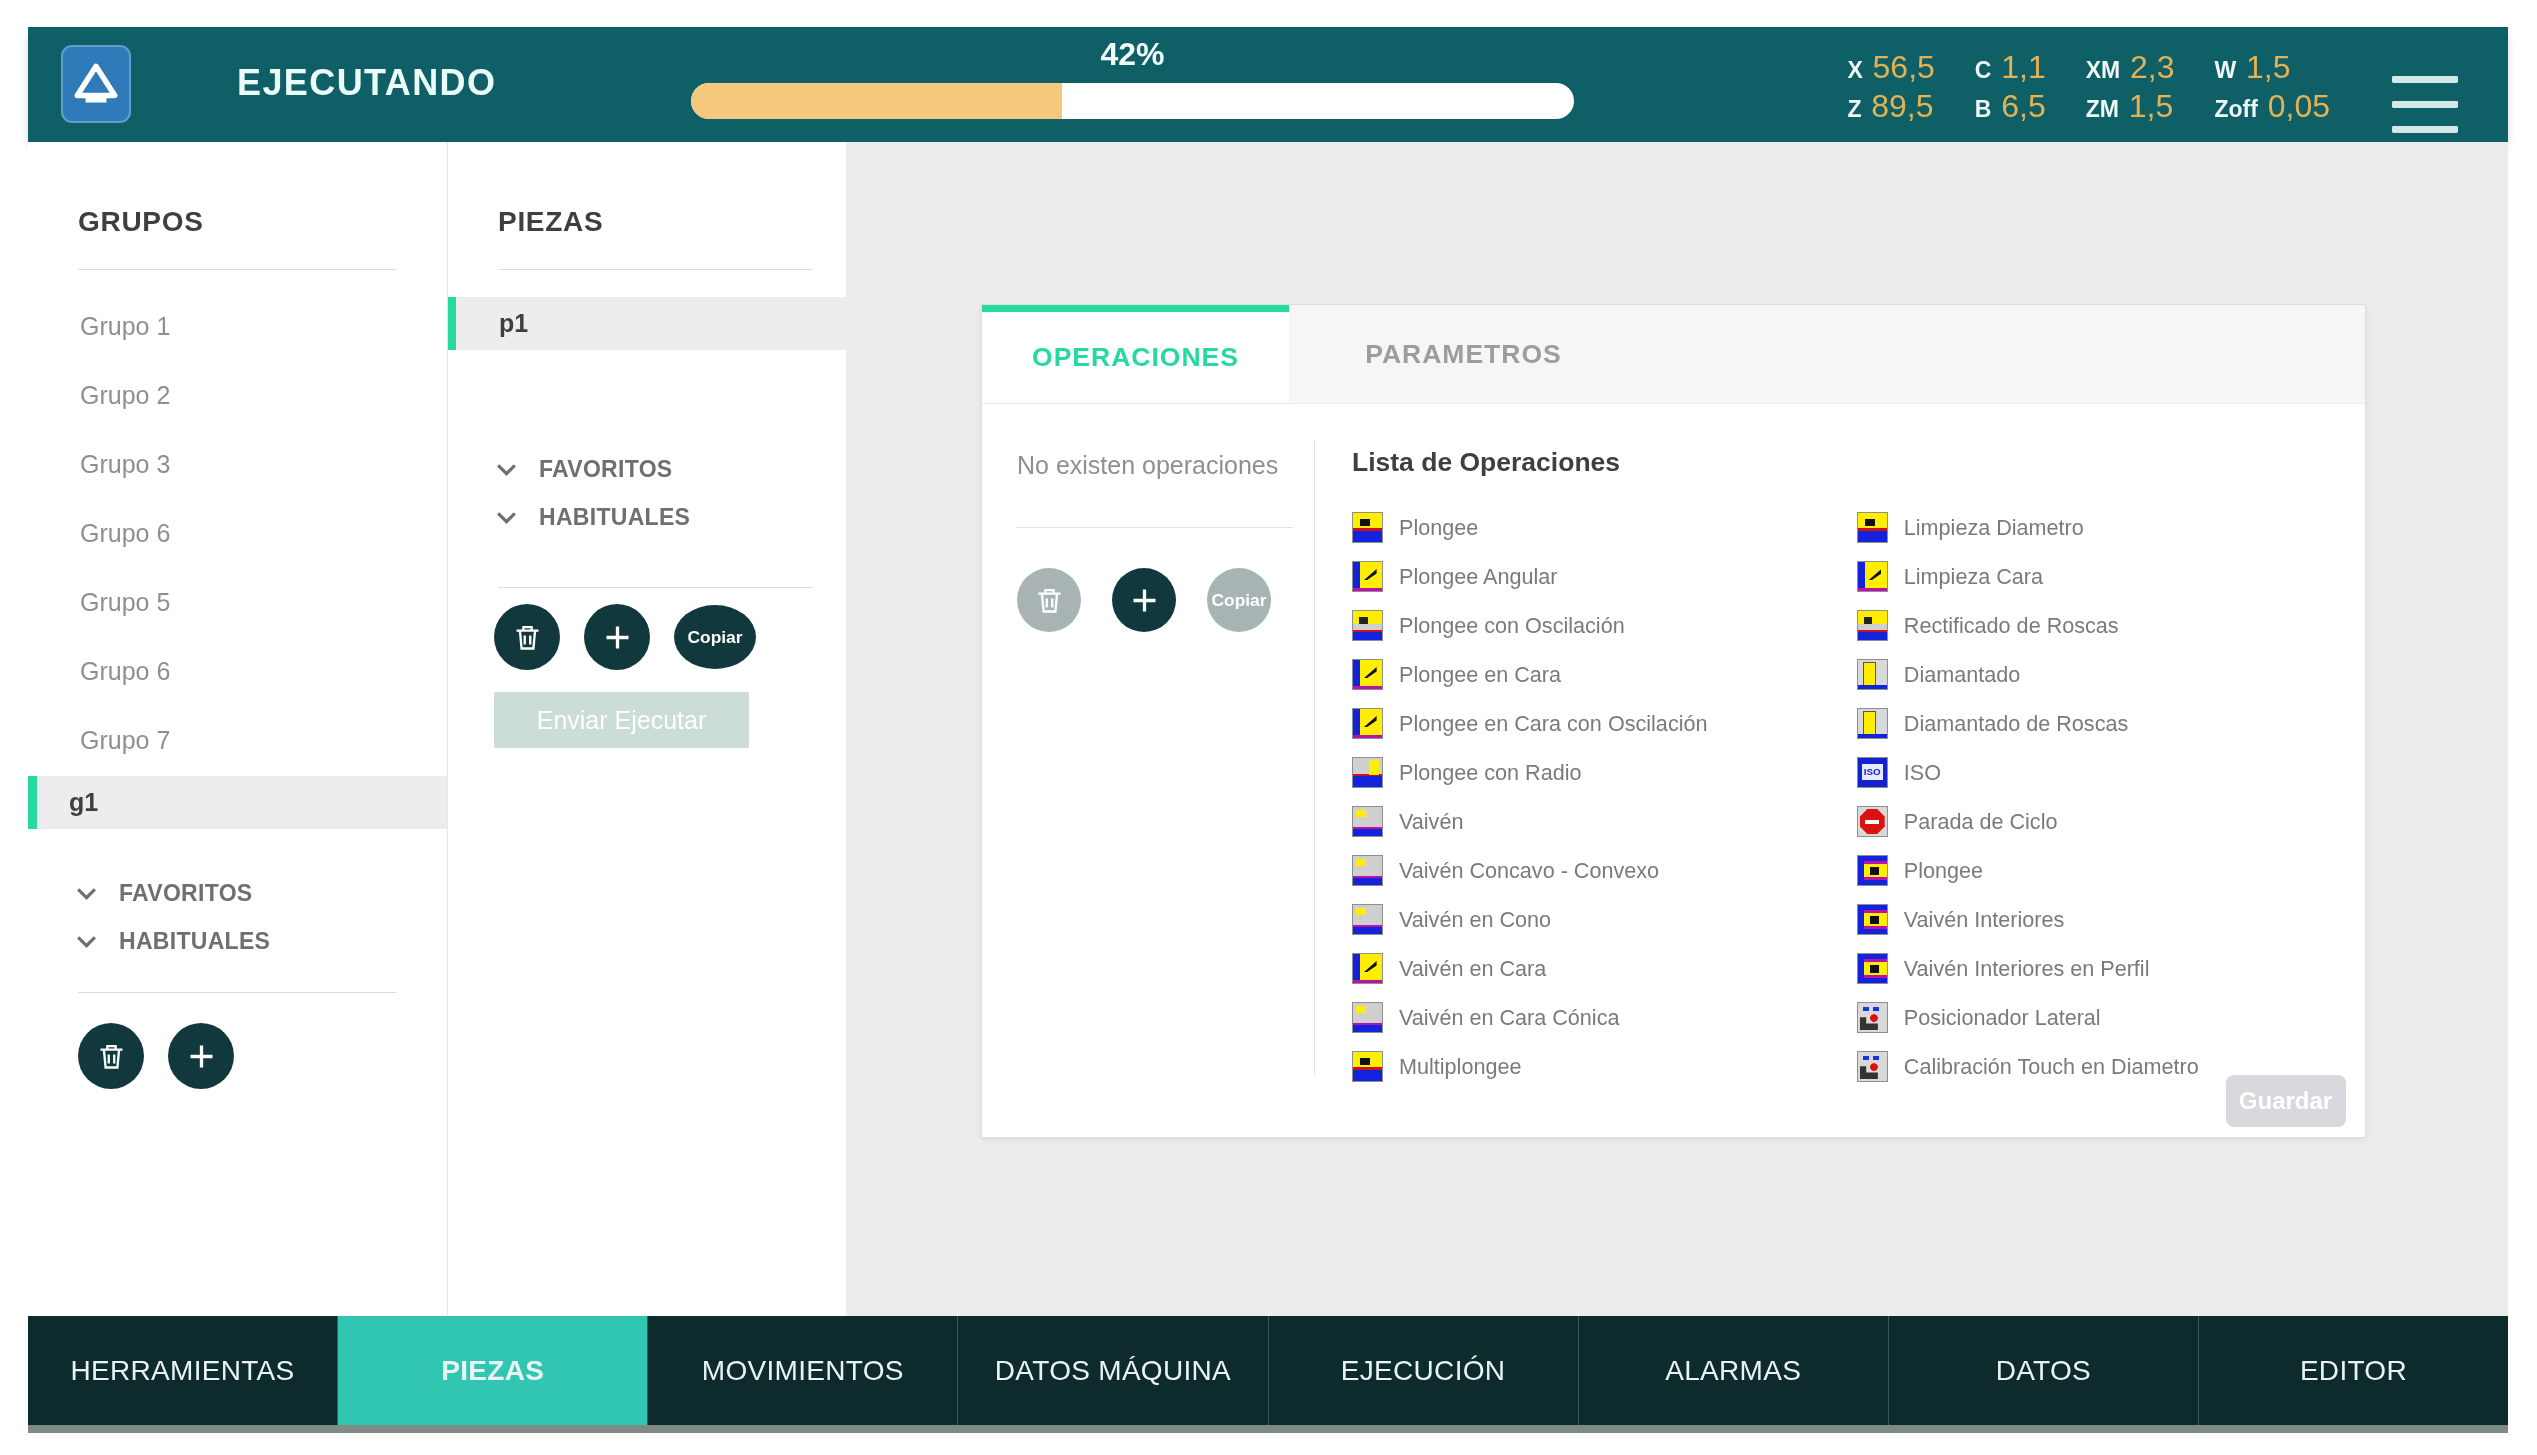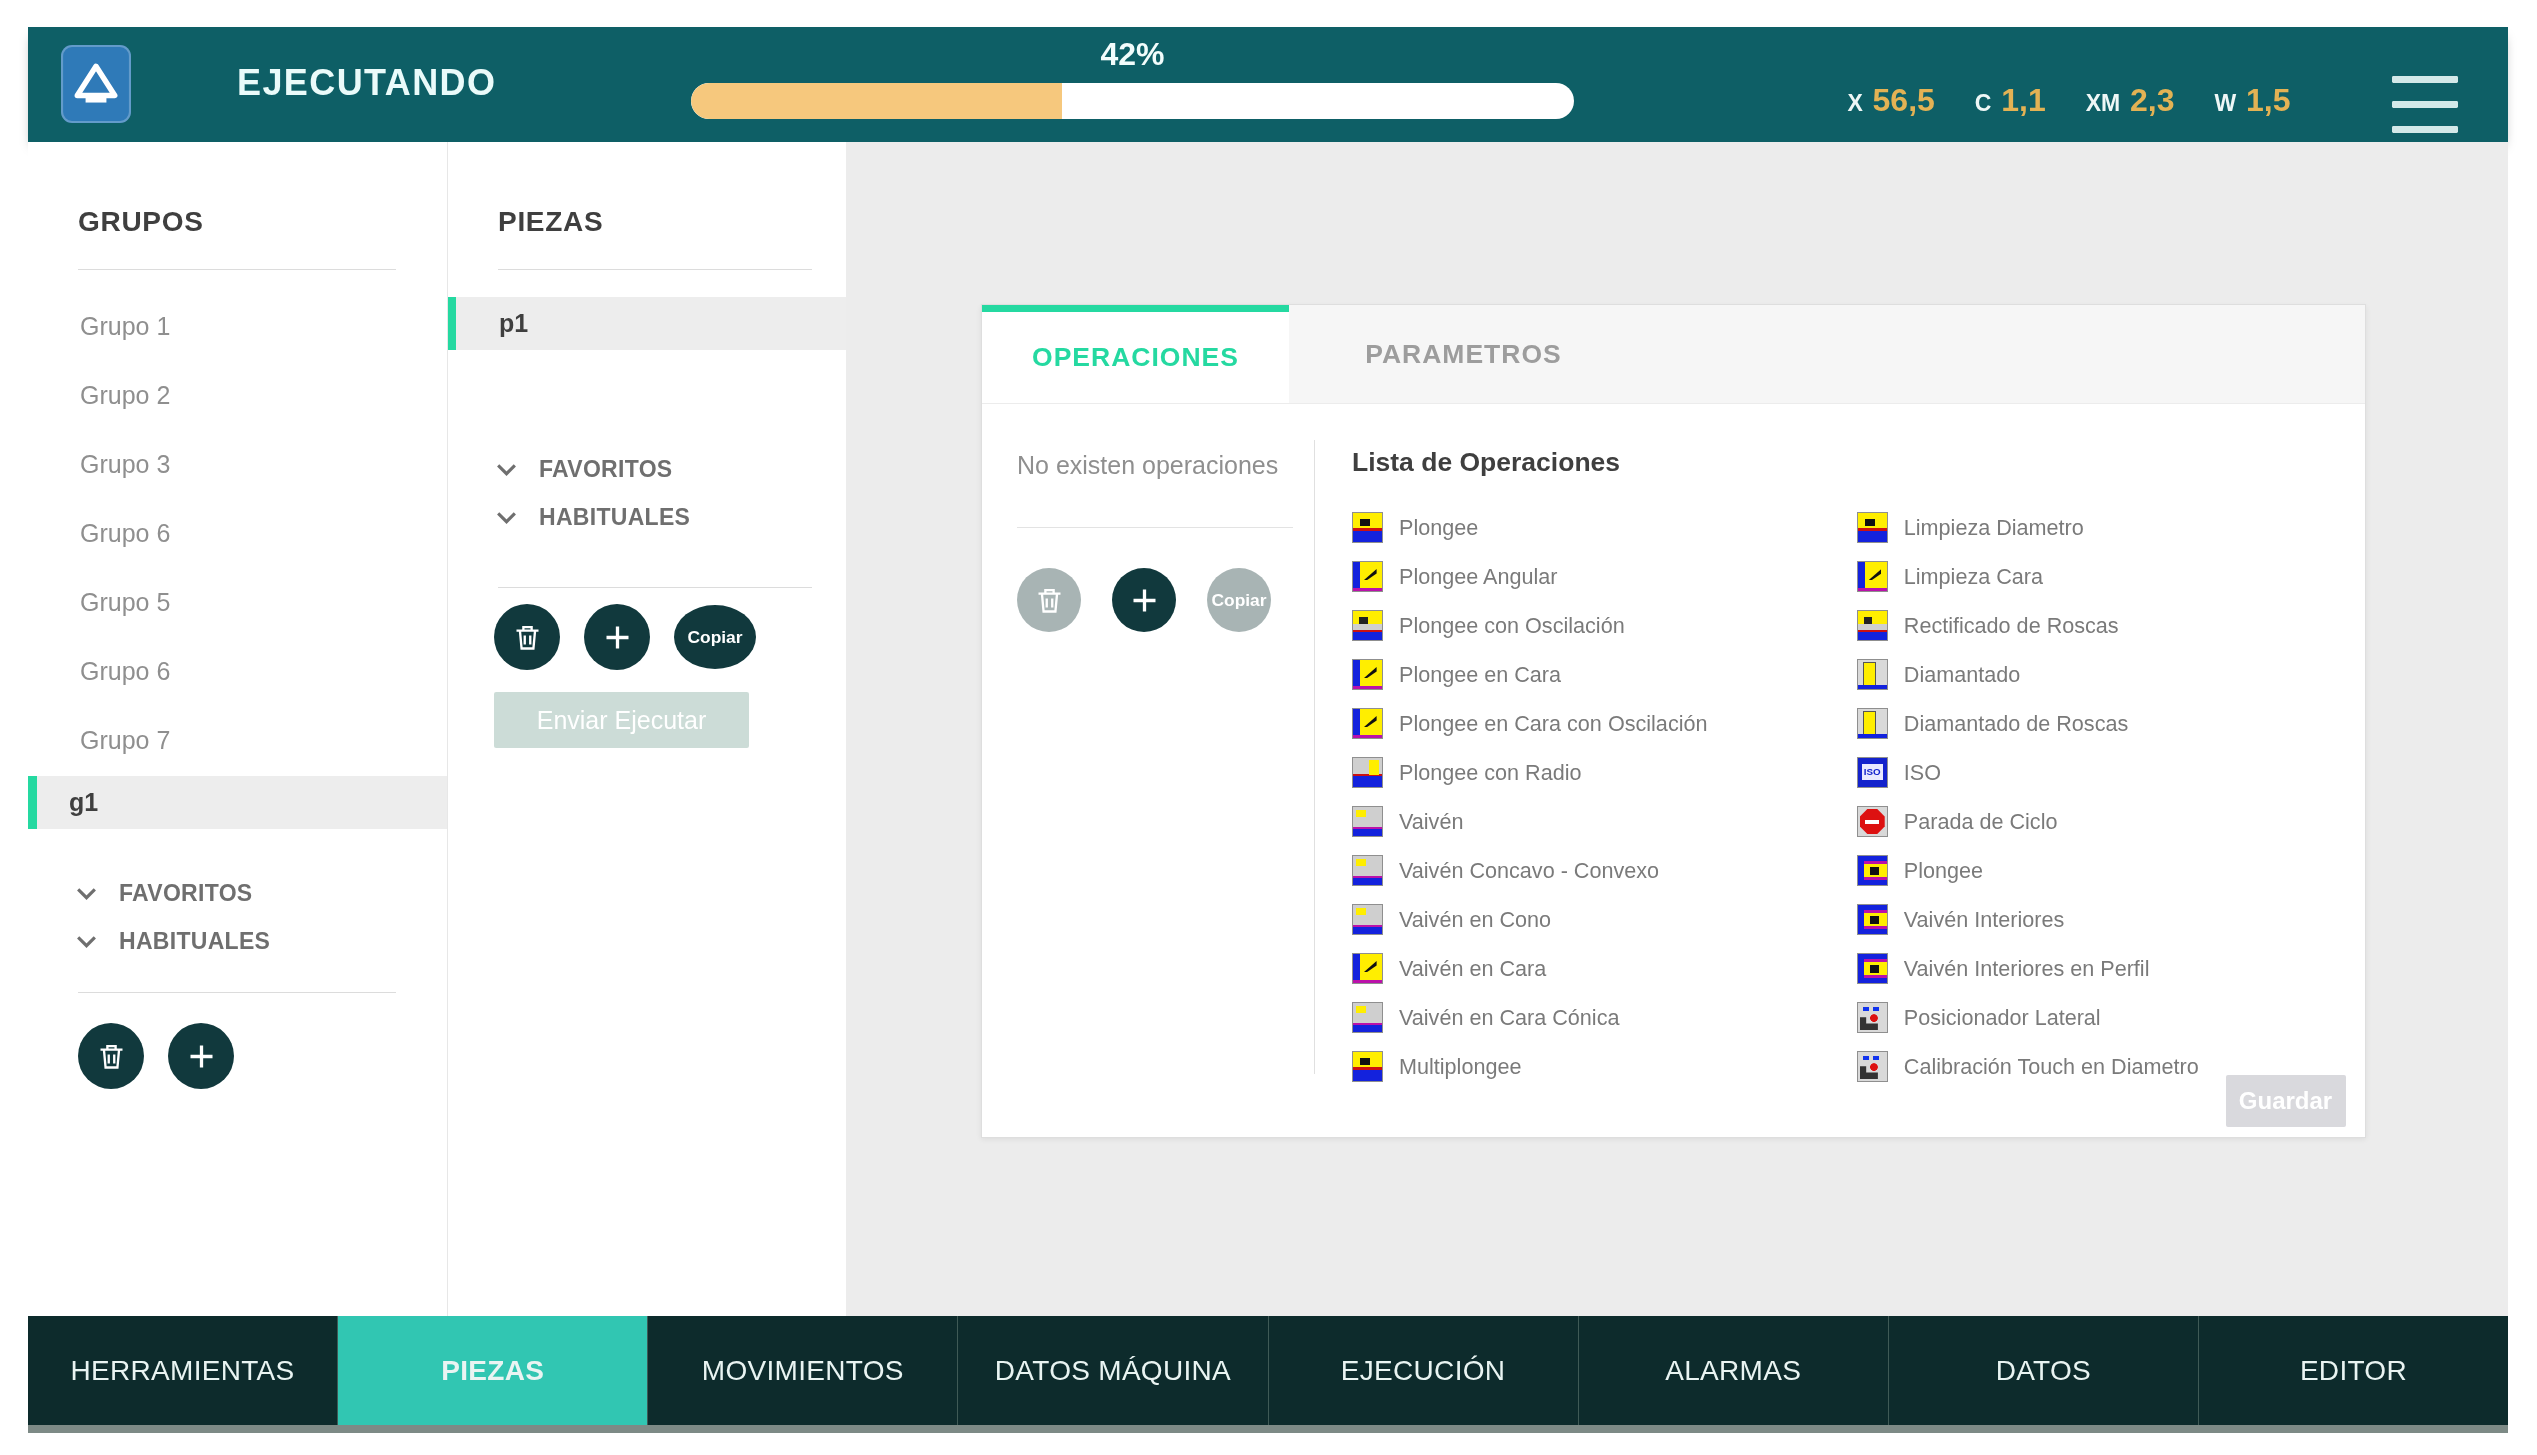--- a/index.html
+++ b/index.html
@@ -26,21 +26,21 @@
         border-radius:11px;display:flex;align-items:center;justify-content:center;
         box-shadow:inset 0 0 0 2.1px rgba(255,255,255,.25);}
   .app-title{position:absolute;left:209px;top:35px;color:#eafbfa;font-size:36px;font-weight:700;letter-spacing:1.4px;}
   .progress-wrap{position:absolute;left:663px;top:0;width:883px;height:115px;}
   .progress-label{position:absolute;left:0;right:0;top:9.8px;text-align:center;color:#f2fdfc;font-size:32px;font-weight:600;}
   .progress-track{position:absolute;left:0;right:0;top:56px;height:36px;background:#fff;border-radius:18px;overflow:hidden;}
   .progress-fill{height:100%;background:var(--progress);border-radius:18px 0 0 18px;}
   .coords{position:absolute;right:178px;top:22px;display:grid;grid-template-columns:repeat(4,auto);column-gap:40px;row-gap:2.8px;}
   .coord-cell{display:flex;align-items:baseline;gap:9.8px;white-space:nowrap;}
   .coord-label{color:#eef7f6;font-size:23px;font-weight:700;}
-  .coord-value{color:var(--gold);font-size:32px;font-weight:700;margin-top:33px;}
+  .coord-value{color:var(--gold);font-size:32px;font-weight:400;}
   .hamburger{position:absolute;right:50px;top:49px;width:66px;height:57px;display:flex;flex-direction:column;
              justify-content:space-between;background:transparent;border:none;cursor:pointer;}
   .hamburger span{display:block;height:7px;background:#d3e9e9;border-radius:1.4px;}
 
   
   .col{position:absolute;top:142px;height:1174px;background:#fff;}
   .groups-col{left:28px;width:420px;border-right:1.4px solid #e7e7e7;}
   .pieces-col{left:448px;width:398px;}
   .col-title{position:absolute;left:50px;top:64px;font-size:28px;font-weight:700;color:var(--txt-dark);letter-spacing:0.7px;}
   .col-rule{position:absolute;left:50px;top:127px;height:1.4px;background:#dcdcdc;}
@@ -88,21 +88,21 @@
   .empty-btns{margin-top:40px;display:flex;align-items:center;gap:31px;}
   .empty-btns .circle-btn{width:64px;height:64px;}
   .vdivider{position:absolute;left:332px;top:36px;bottom:64px;width:1.4px;background:#e0e0e0;}
   .list-col{position:absolute;left:370px;top:43px;right:24.4px;}
   .list-title{font-size:26.5px;font-weight:700;color:var(--txt-dark);}
   .ops-grid{display:grid;grid-template-columns:1fr 1fr;column-gap:21px;margin-top:25px;}
   .ops-ul{display:flex;flex-direction:column;}
   .op-row{height:49px;display:flex;align-items:center;gap:16px;cursor:pointer;}
   .op-name{font-size:21.6px;color:#7a7a7a;}
   .save-btn{position:absolute;right:19.5px;bottom:11px;width:120px;height:52px;background:#d9d9dd;border:none;
-            border-radius:2px;color:#fff;font-size:24px;font-weight:600;font-family:inherit;cursor:default;}
+            border-radius:8px;color:#fff;font-size:24px;font-weight:600;font-family:inherit;cursor:default;}
 
   
   .op-ic{width:31px;height:31px;border:0.7px solid #8f8f8f;flex:none;position:relative;overflow:hidden;background:#d9d9d9;}
   .v-yb{background:linear-gradient(180deg,#ffee00 0 52%,#cc1111 52% 62%,#1322dd 62% 100%);}
   .v-yb::after{content:"";position:absolute;left:7px;top:6.3px;width:9.8px;height:6.3px;background:#111;}
   .v-bl{background:linear-gradient(0deg,#bb11aa 0 12%,transparent 12%),
               linear-gradient(90deg,#1322dd 0 24%,#ffee00 24% 100%);}
   .v-bl::after{content:"";position:absolute;left:11px;top:7px;width:12.6px;height:11px;background:#111;
                clip-path:polygon(0 100%,100% 0,100% 40%,25% 100%);}
   .v-yg{background:linear-gradient(180deg,#ffee00 0 45%,#cfcfcf 45% 66%,#cc1111 66% 73%,#1322dd 73% 100%);}

